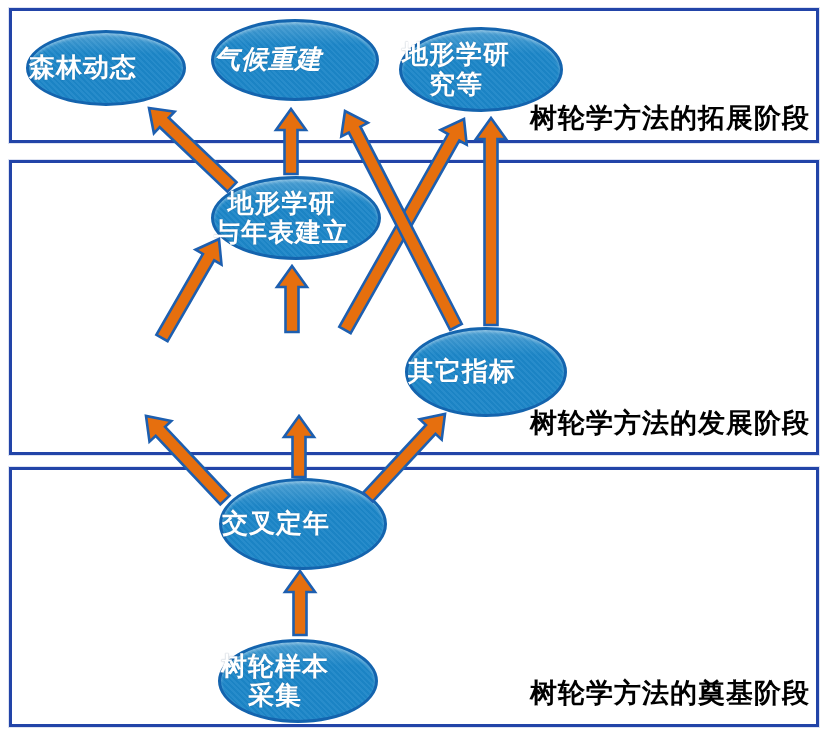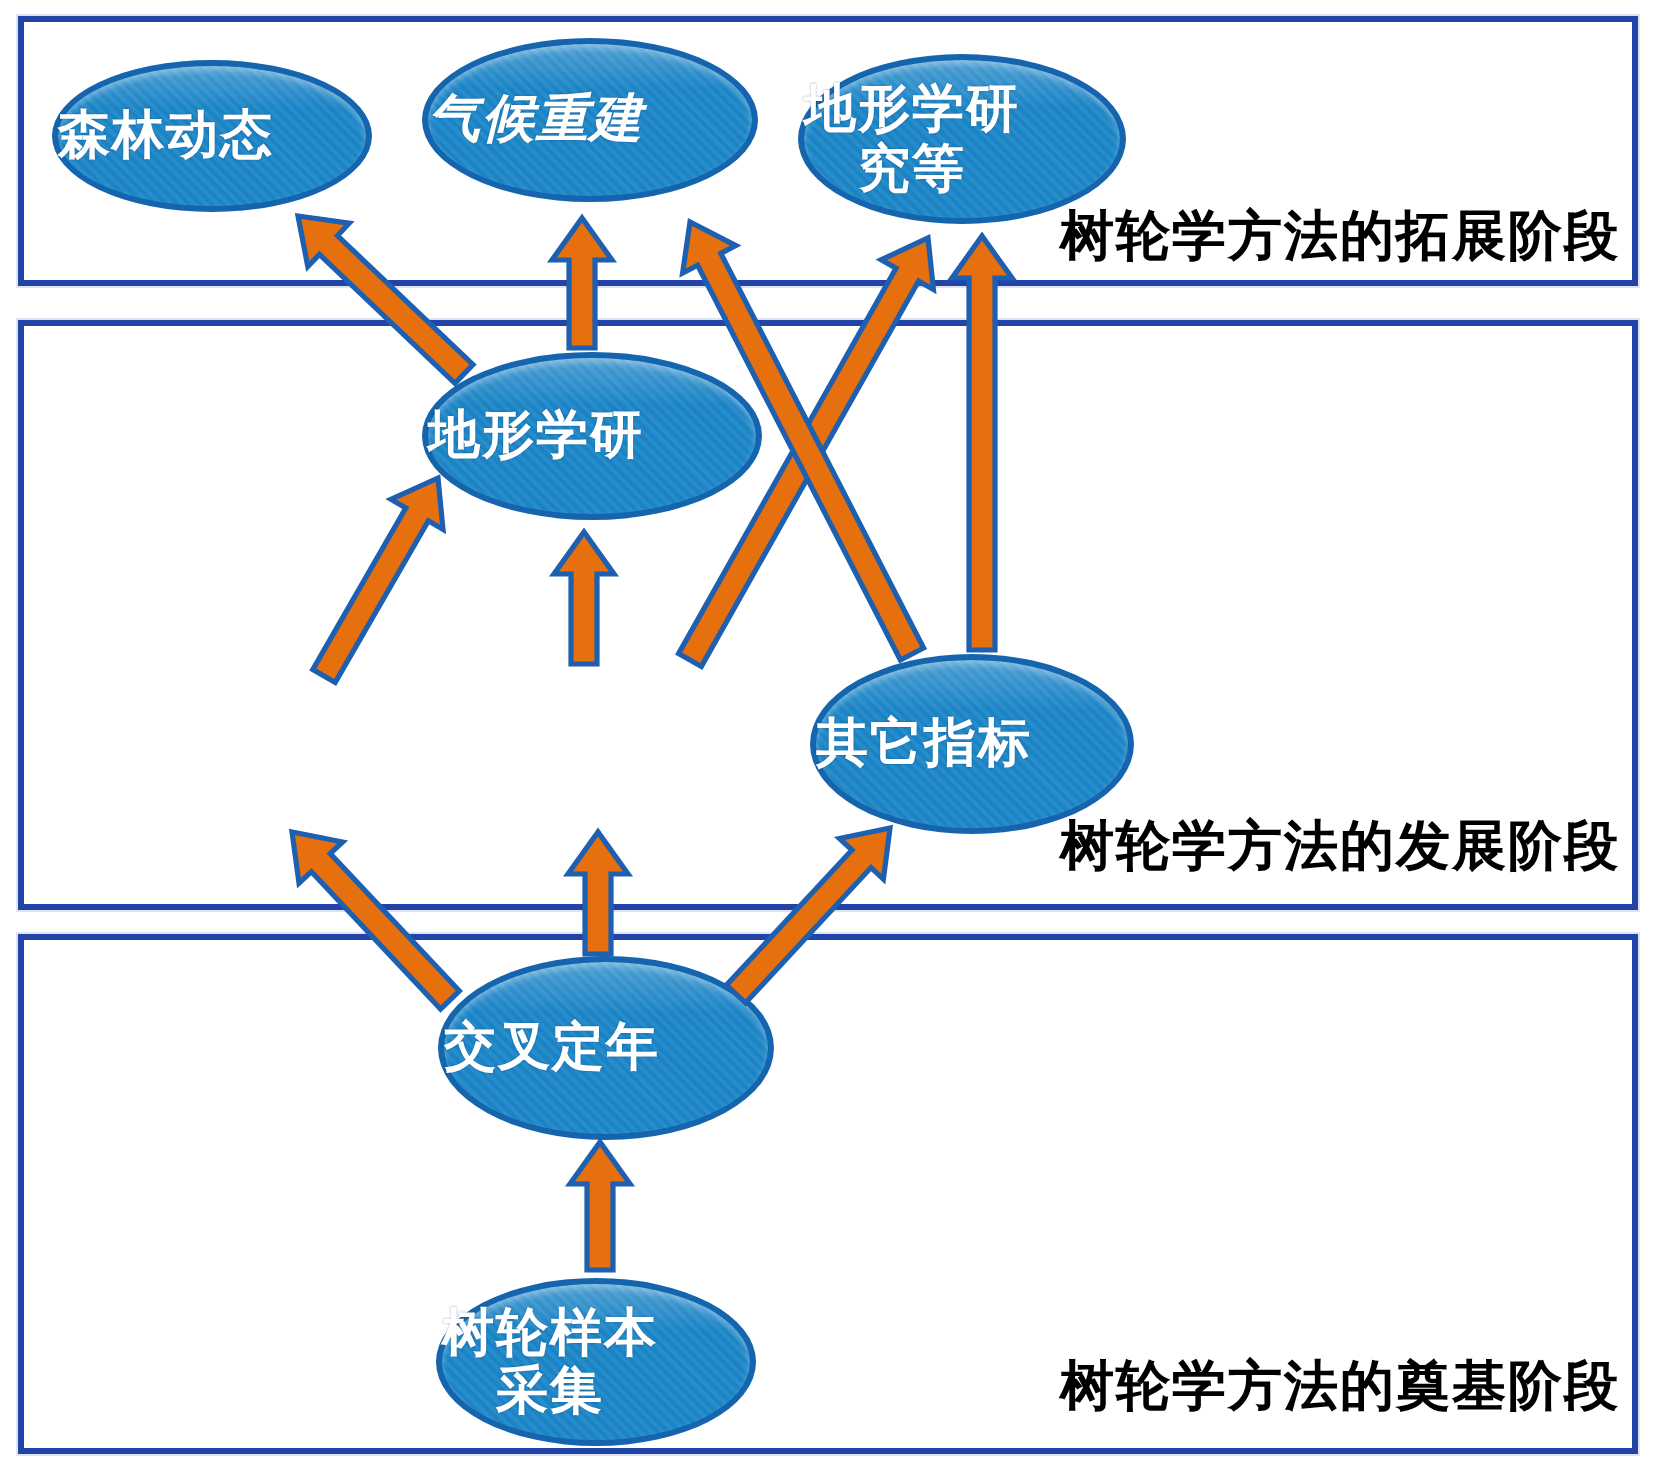--- a/index.html
+++ b/index.html
@@ -118,20 +118,21 @@
   <div class="node n-geo">
     <div class="node-label">
       <span class="l">地形学研</span>
       <span class="l">究等</span>
     </div>
   </div>
 
   <div class="node n-detrend">
     <div class="node-label">
       <span class="l">地形学研</span>
+      <span class="l">与年表建立</span>
     </div>
   </div>
 
 
 
   <div class="node n-isotopes">
     <div class="node-label">
       <span class="l">其它指标</span>
     </div>
   </div>

